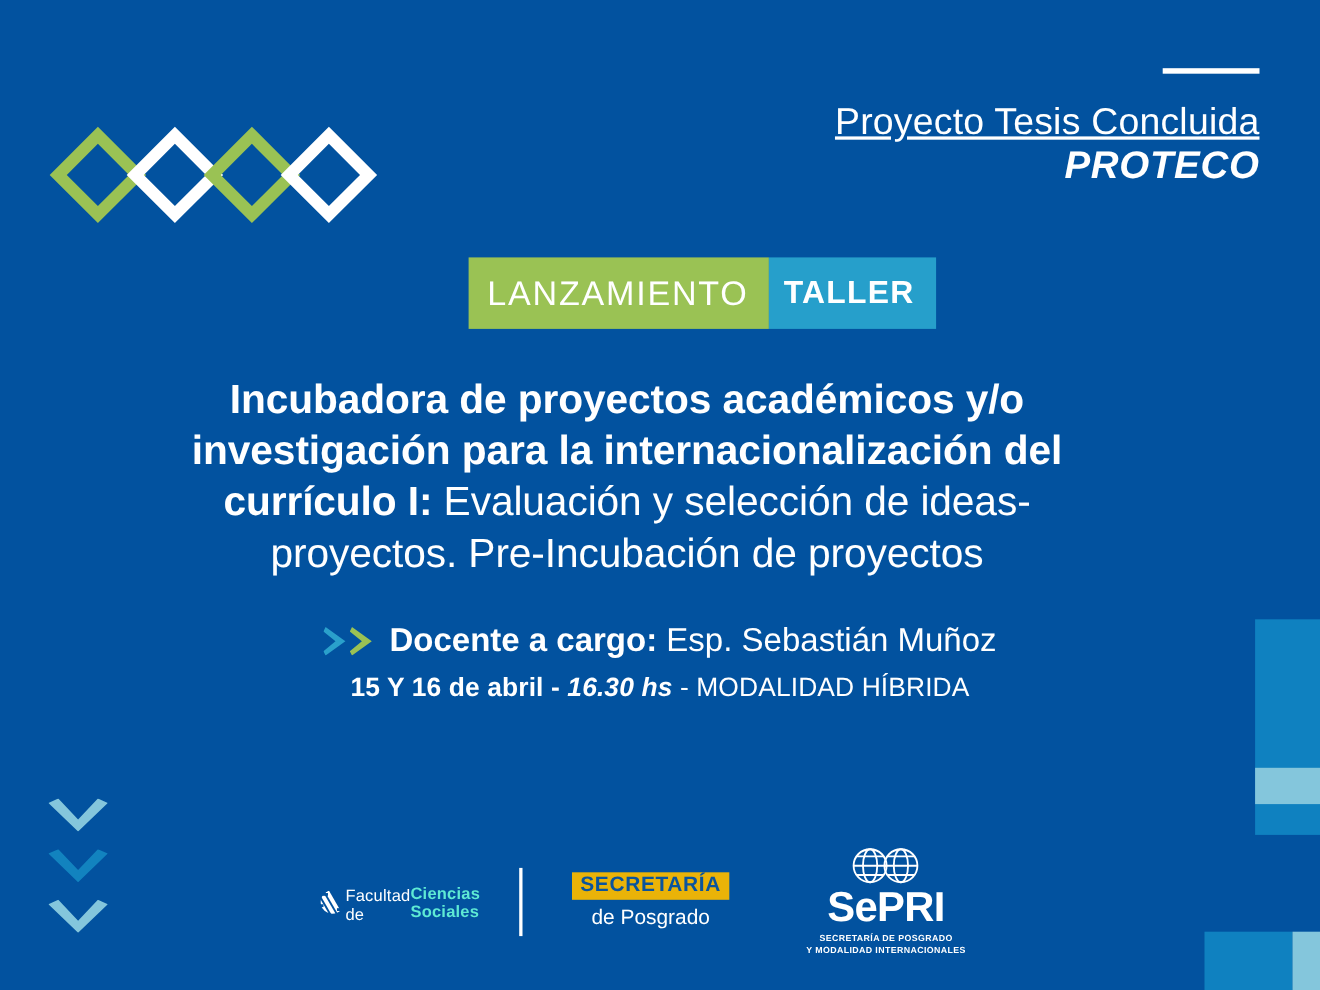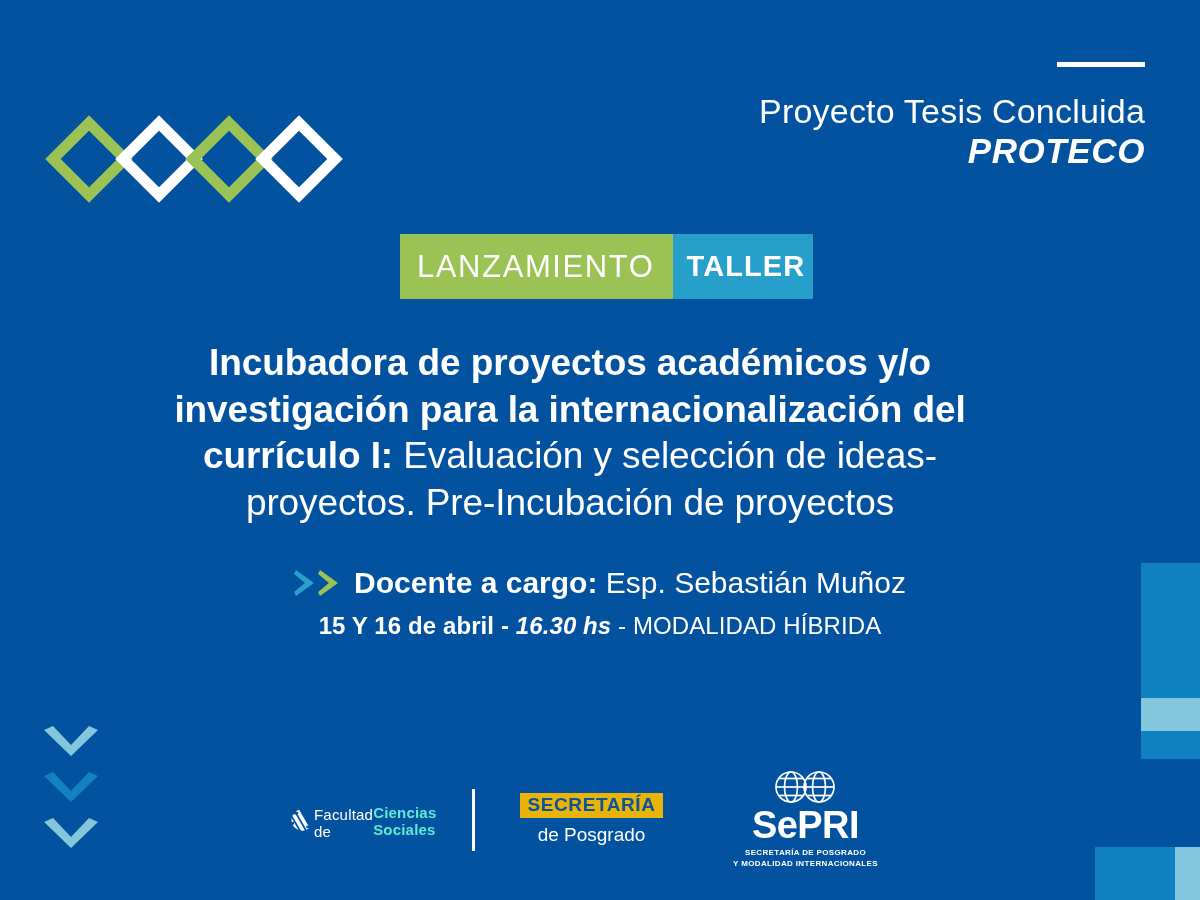--- a/index.html
+++ b/index.html
@@ -98,55 +98,56 @@
     background: #fff;
     margin-left: auto;
     margin-bottom: 26px;
   }
   .header-line1 {
     color: #fff;
     font-size: 34px;
     font-weight: 300;
     letter-spacing: 0.2px;
     line-height: 1.08;
+    text-decoration: underline;
   }
   .header-line2 {
     color: #fff;
     font-size: 35px;
     font-weight: 700;
     font-style: italic;
     letter-spacing: 0.6px;
     line-height: 1.22;
   }
 
   
   .badge-wrap {
     position: absolute;
-    left: 400px;
+    left: 426px;
     top: 234px;
     display: flex;
     align-items: stretch;
     height: 65px;
   }
   .badge-green {
     background: #9ac254;
     color: #fff;
     display: flex;
     align-items: center;
     padding: 0 18px 0 17px;
     font-size: 31px;
     font-weight: 300;
     letter-spacing: 1.6px;
   }
   .badge-blue {
     background: #269fcb;
     color: #fff;
     display: flex;
     align-items: center;
-    padding: 0 8px 0 14px;
+    padding: 0 20px 0 14px;
     font-size: 29px;
     font-weight: 700;
     letter-spacing: 1.1px;
   }
 
   
   .title {
     position: absolute;
     left: 0;
     top: 340px;

